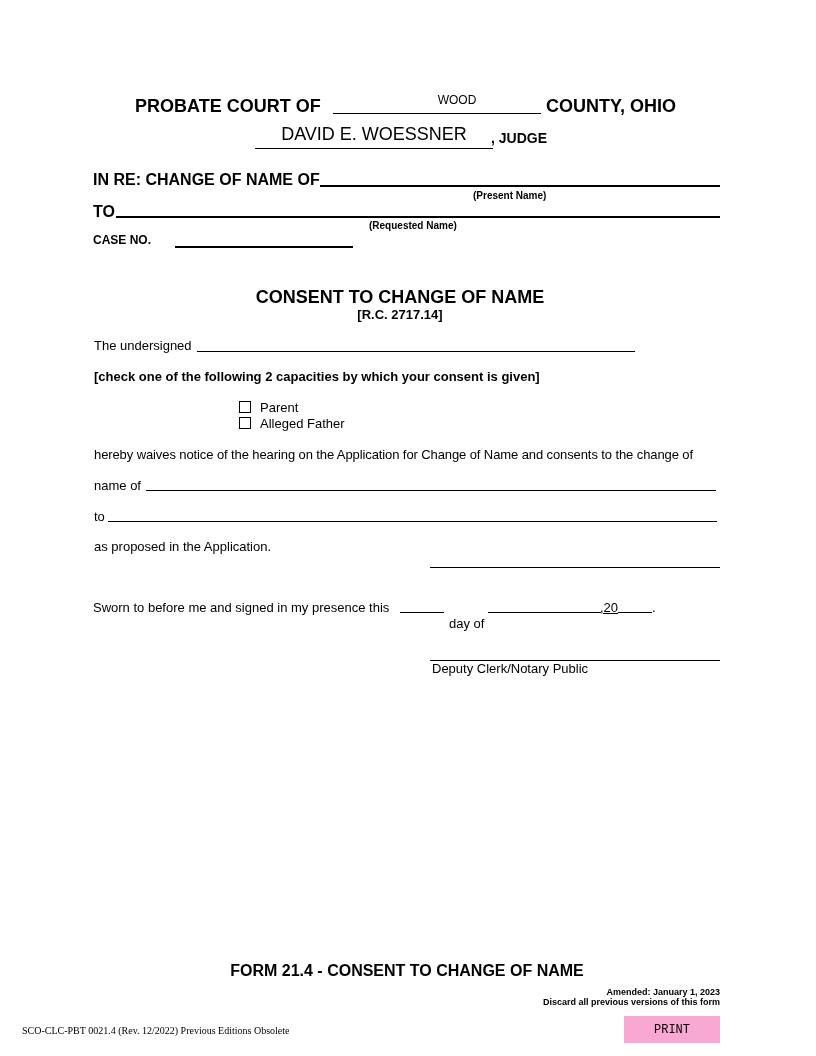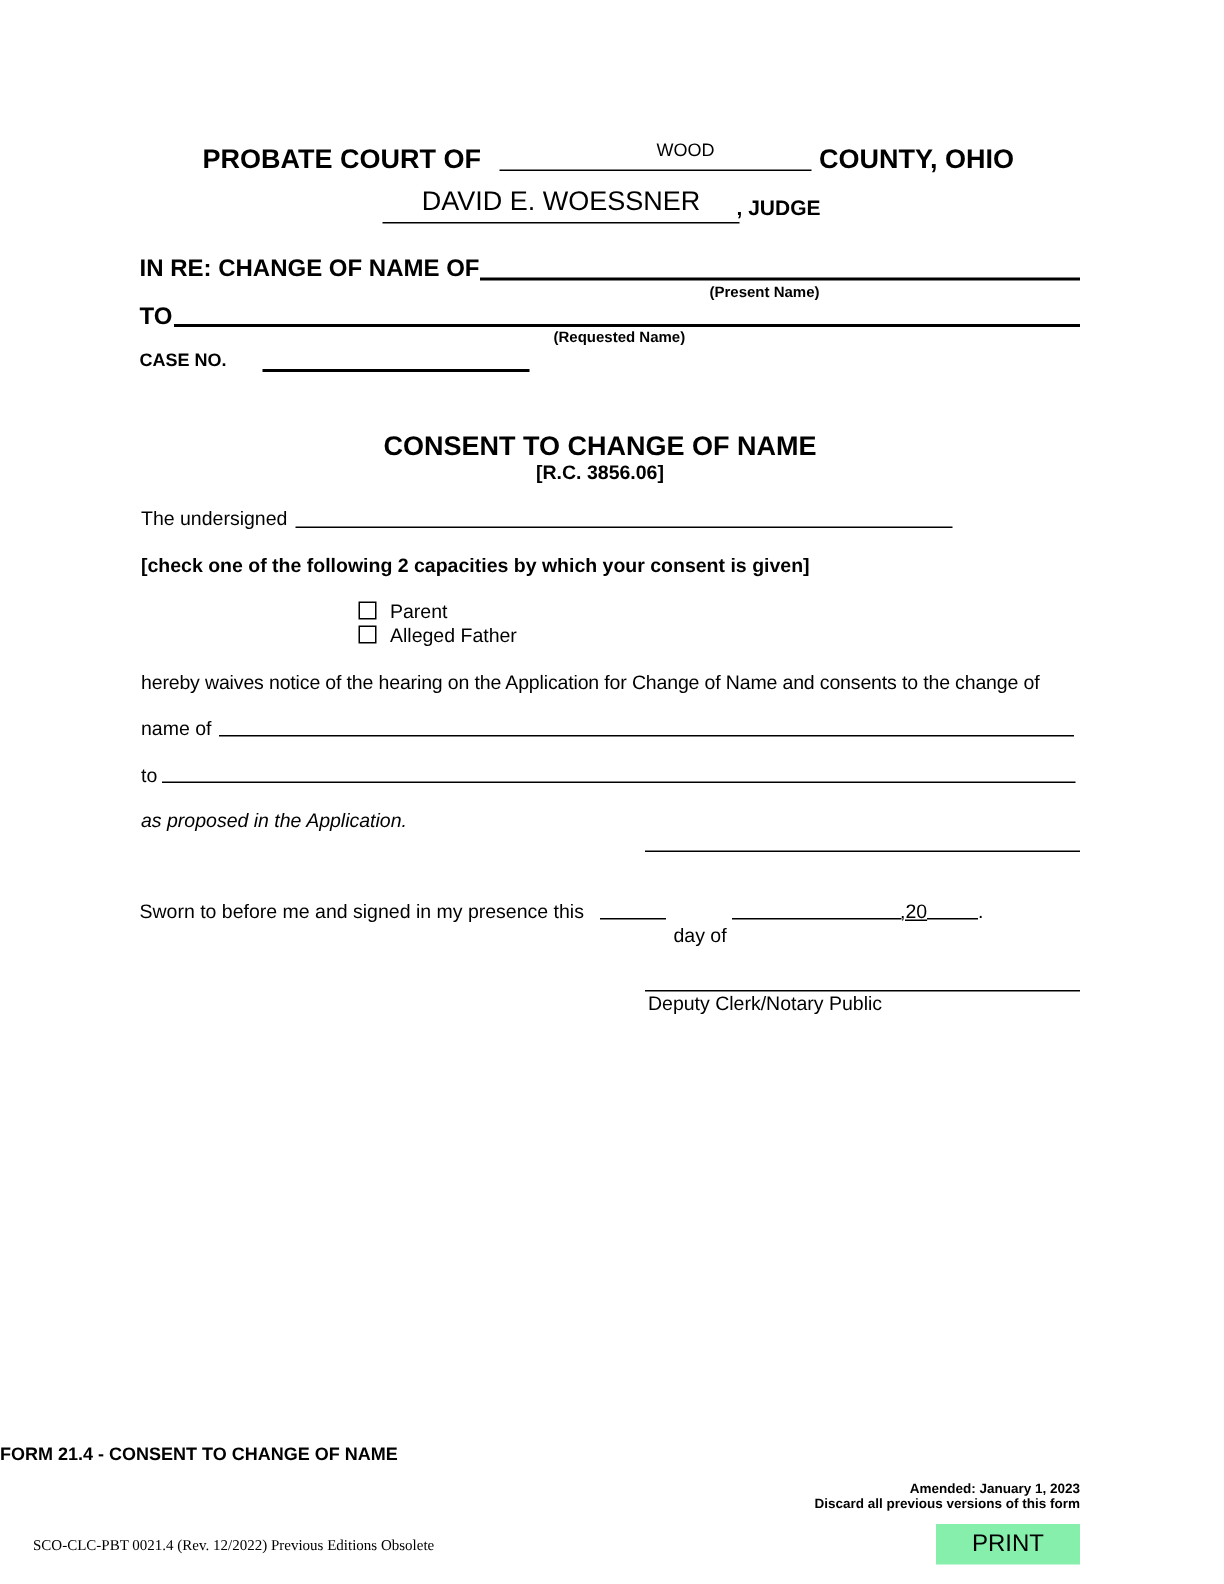--- a/index.html
+++ b/index.html
@@ -4,21 +4,21 @@
   <style>
     html, body { margin: 0; padding: 0; background: #ffffff; }
     body { width: 816px; height: 1056px; position: relative; overflow: hidden; color: #000; font-family: "Liberation Sans", sans-serif; }
     .abs { position: absolute; white-space: nowrap; }
     .bold { font-weight: bold; }
     .line { position: absolute; border-bottom: 1px solid #000; height: 0; }
     .line-thick { position: absolute; border-bottom: 2px solid #000; height: 0; }
     .field { position: absolute; border: none; background: transparent; font-family: "Liberation Sans", sans-serif; color: #000; outline: none; padding: 0; }
     .field-center { text-align: center; }
     .checkbox { position: absolute; width: 12px; height: 12px; border: 1px solid #000; background: #fff; box-sizing: border-box; cursor: pointer; }
-    .print-btn { position: absolute; left: 624px; top: 1016px; width: 96px; height: 27px; background: #86efac; border: none; font-family: Liberation Sans, sans-serif; font-size: 16px; color: #000; cursor: pointer; padding: 0; }
+    .print-btn { position: absolute; left: 624px; top: 1016px; width: 96px; height: 27px; background: #f9a8d4; border: none; font-family: Liberation Mono, monospace; font-size: 12px; color: #000; cursor: pointer; padding: 0; }
   </style>
 </head>
 <body>
 
 <div class="abs bold" style="left:135px; top:96px; font-size:18px;">PROBATE COURT OF</div>
 <div class="line" style="left:333px; top:113px; width:208px;"></div>
 <input class="field field-center" style="left: 353px; top: 89px; width: 208px; height: 22px; font-size: 12px;" value="WOOD">
 <div class="abs bold" style="left:546px; top:96px; font-size:18px;">COUNTY, OHIO</div>
 
 <div class="line" style="left:255px; top:148px; width:238px;"></div>
@@ -33,21 +33,21 @@
 <div class="abs bold" style="left:93px; top:203px; font-size:16px;">TO</div>
 <div class="line-thick" style="left:116px; top:216px; width:604px;"></div>
 <input class="field" style="left: 118px; top: 199px; width: 600px; height: 18px; font-size: 14px;" value="">
 <div class="abs bold" style="left:369px; top:220px; font-size:10px;">(Requested Name)</div>
 
 <div class="abs bold" style="left:93px; top:233px; font-size:12px;">CASE NO.</div>
 <div class="line-thick" style="left:175px; top:246px; width:178px;"></div>
 <input class="field" style="left: 177px; top: 229px; width: 174px; height: 18px; font-size: 14px;" value="">
 
 <div class="abs bold" style="left:0; width:800px; text-align:center; top:287px; font-size:18px;">CONSENT TO CHANGE OF NAME</div>
-<div class="abs bold" style="left:0; width:800px; text-align:center; top:307px; font-size:13px;">[R.C. 3856.06]</div>
+<div class="abs bold" style="left:0; width:800px; text-align:center; top:307px; font-size:13px;">[R.C. 2717.14]</div>
 
 <div class="abs" style="left:94px; top:338px; font-size:13px;">The undersigned</div>
 <div class="line" style="left:197px; top:351px; width:438px;"></div>
 <input class="field" style="left: 199px; top: 336px; width: 434px; height: 16px; font-size: 13px;" value="">
 
 <div class="abs bold" style="left:94px; top:369px; font-size:13px;">[check one of the following 2 capacities by which your consent is given]</div>
 
 <div class="checkbox" style="left:239px; top:401px;"></div>
 <div class="abs" style="left:260px; top:400px; font-size:13px;">Parent</div>
 <div class="checkbox" style="left:239px; top:417px;"></div>
@@ -56,37 +56,37 @@
 <div class="abs" style="left:94px; top:447px; font-size:13px; letter-spacing:-0.1px;">hereby waives notice of the hearing on the Application for Change of Name and consents to the change of</div>
 
 <div class="abs" style="left:94px; top:478px; font-size:13px;">name of</div>
 <div class="line" style="left:146px; top:490px; width:570px;"></div>
 <input class="field" style="left: 148px; top: 475px; width: 566px; height: 16px; font-size: 13px;" value="">
 
 <div class="abs" style="left:94px; top:509px; font-size:13px;">to</div>
 <div class="line" style="left:108px; top:521px; width:609px;"></div>
 <input class="field" style="left: 110px; top: 506px; width: 605px; height: 16px; font-size: 13px;" value="">
 
-<div class="abs" style="left:94px; top:539px; font-size:13px;font-style:italic;">as proposed in the Application.</div>
+<div class="abs" style="left:94px; top:539px; font-size:13px;">as proposed in the Application.</div>
 
 <div class="line" style="left:430px; top:567px; width:290px;"></div>
 <input class="field" style="left: 432px; top: 550px; width: 286px; height: 16px; font-size: 13px;" value="">
 
 <div class="abs" style="left:93px; top:600px; font-size:13px;">Sworn to before me and signed in my presence this</div>
 <div class="line" style="left:400px; top:612px; width:44px;"></div>
 <input class="field" style="left: 401px; top: 597px; width: 42px; height: 16px; font-size: 13px;" value="">
 <div class="abs" style="left:449px; top:600px; font-size:13px;margin-top:16px;">day of</div>
 <div class="line" style="left:488px; top:612px; width:113px;"></div>
 <input class="field" style="left: 489px; top: 597px; width: 111px; height: 16px; font-size: 13px;" value="">
 <div class="abs" style="left:600px; top:600px; font-size:13px; text-decoration:underline;">,20</div>
 <div class="line" style="left:618px; top:612px; width:34px;"></div>
 <input class="field" style="left: 619px; top: 597px; width: 32px; height: 16px; font-size: 13px;" value="">
 <div class="abs" style="left:652px; top:600px; font-size:13px;">.</div>
 
 <div class="line" style="left:430px; top:660px; width:290px;"></div>
 <input class="field" style="left: 432px; top: 643px; width: 286px; height: 16px; font-size: 13px;" value="">
 <div class="abs" style="left:432px; top:661px; font-size:13px;">Deputy Clerk/Notary Public</div>
 
-<div class="abs bold" style="left:0; width:814px; top:962px; font-size:12px;">FORM 21.4 - CONSENT TO CHANGE OF NAME</div>
+<div class="abs bold" style="left:0; width:814px; text-align:center; top:962px; font-size:16px;">FORM 21.4 - CONSENT TO CHANGE OF NAME</div>
 <div class="abs bold" style="right:96px; top:987px; font-size:9px;">Amended: January 1, 2023</div>
 <div class="abs bold" style="right:96px; top:997px; font-size:9px;margin-left:24px;">Discard all previous versions of this form</div>
 <div class="abs" style="left:22px; top:1025px; font-size:10px; font-family:'Liberation Serif', serif;">SCO-CLC-PBT 0021.4 (Rev. 12/2022) Previous Editions Obsolete</div>
 <button class="print-btn">PRINT</button>
 
 </body></html>

